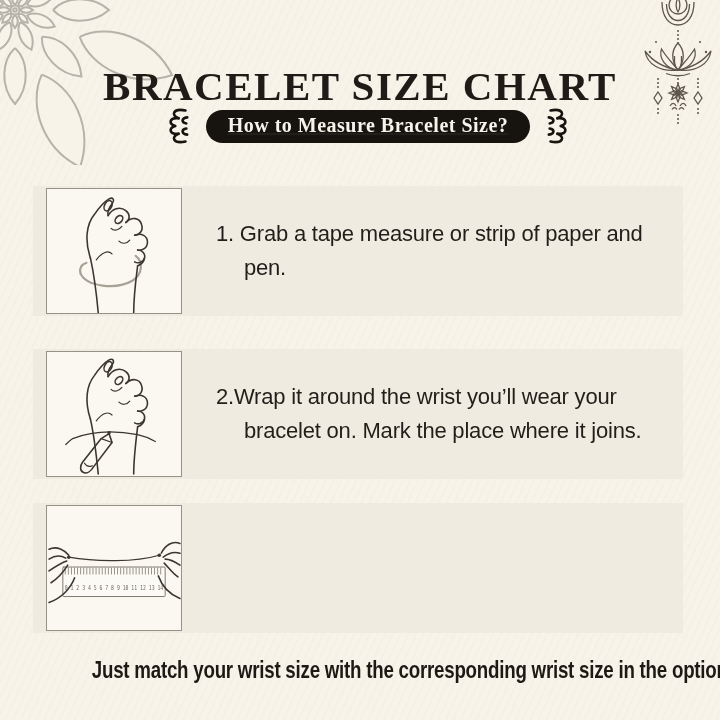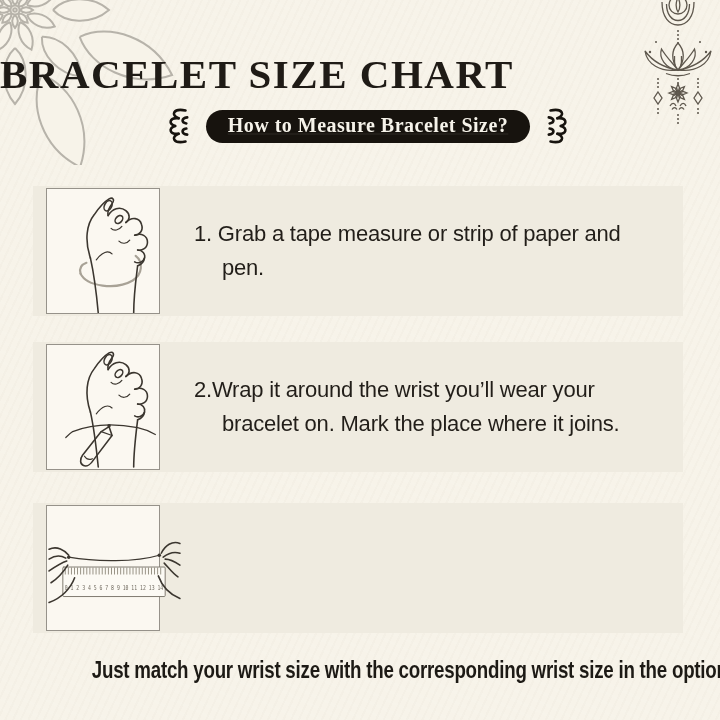--- a/index.html
+++ b/index.html
@@ -14,21 +14,21 @@
     font-family:"Liberation Sans",sans-serif;
   }
   
   body::after{
     content:"";position:absolute;inset:0;pointer-events:none;
     background:
       repeating-linear-gradient(115deg, rgba(180,170,150,.045) 0 2px, transparent 2px 7px),
       repeating-linear-gradient(25deg, rgba(255,255,255,.05) 0 3px, transparent 3px 9px);
   }
   .title{
-    position:absolute;top:50px;left:0;width:720px;text-align:left;
+    position:absolute;top:62px;left:0;width:720px;text-align:center;
     font-family:"Liberation Serif",serif;font-weight:700;font-size:41px;
     letter-spacing:1.5px;color:#1f1b16;z-index:3;
   }
   .badge-row{
     position:absolute;top:106px;left:8px;width:720px;height:40px;z-index:3;
     display:flex;justify-content:center;align-items:center;gap:13px;text-decoration:underline;
   }
   .badge{
     background:var(--badge-bg);color:var(--badge-text);
     font-family:"Liberation Serif",serif;font-weight:700;font-size:20px;
@@ -42,23 +42,23 @@
   .corner-mandala *{stroke:var(--mandala);stroke-width:2;fill:var(--page-bg);}
   .lotus-ornament{position:absolute;left:628px;top:0;z-index:1;}
   .lotus-ornament *{stroke:var(--ornament);stroke-width:1.3;fill:none;}
   .lotus-ornament .fillbg{fill:var(--page-bg);}
   .lotus-ornament .dot{fill:var(--ornament);stroke:none;}
 
   .step{
     position:absolute;left:33px;width:650px;height:130px;
     background:var(--strip-bg);display:flex;align-items:center;z-index:2;
   }
-  #step1{top:186px} #step2{top:342px} #step3{top:503px}
+  #step1{top:186px} #step2{top:349px} #step3{top:503px}
   .figure{
-    width:114px;height:126px;box-sizing:border-box;flex:none;
+    width:136px;height:126px;box-sizing:border-box;flex:none;
     margin-left:13px;background:var(--figure-bg);border:1px solid var(--figure-border);
   }
   .figure svg{display:block;width:135px;height:124px;}
   svg.art *{stroke:var(--line-art);stroke-width:1.6;fill:none;stroke-linecap:round;stroke-linejoin:round;}
   svg.art .lite{stroke:var(--line-art-light);stroke-width:2.2;}
   svg.art .thin{stroke-width:1.2;}
   svg.art .dot{fill:var(--line-art);stroke:none;}
   svg.art .ruler{fill:#fcfaf4;stroke:#7d786e;stroke-width:1;}
   svg.art .comb{stroke:#8d8779;stroke-width:7;stroke-dasharray:.9 2.23;stroke-linecap:butt;}
   svg.art .ruler-nums{fill:#6f695e;stroke:none;font-family:"DejaVu Sans Mono",monospace;font-size:7px;}

